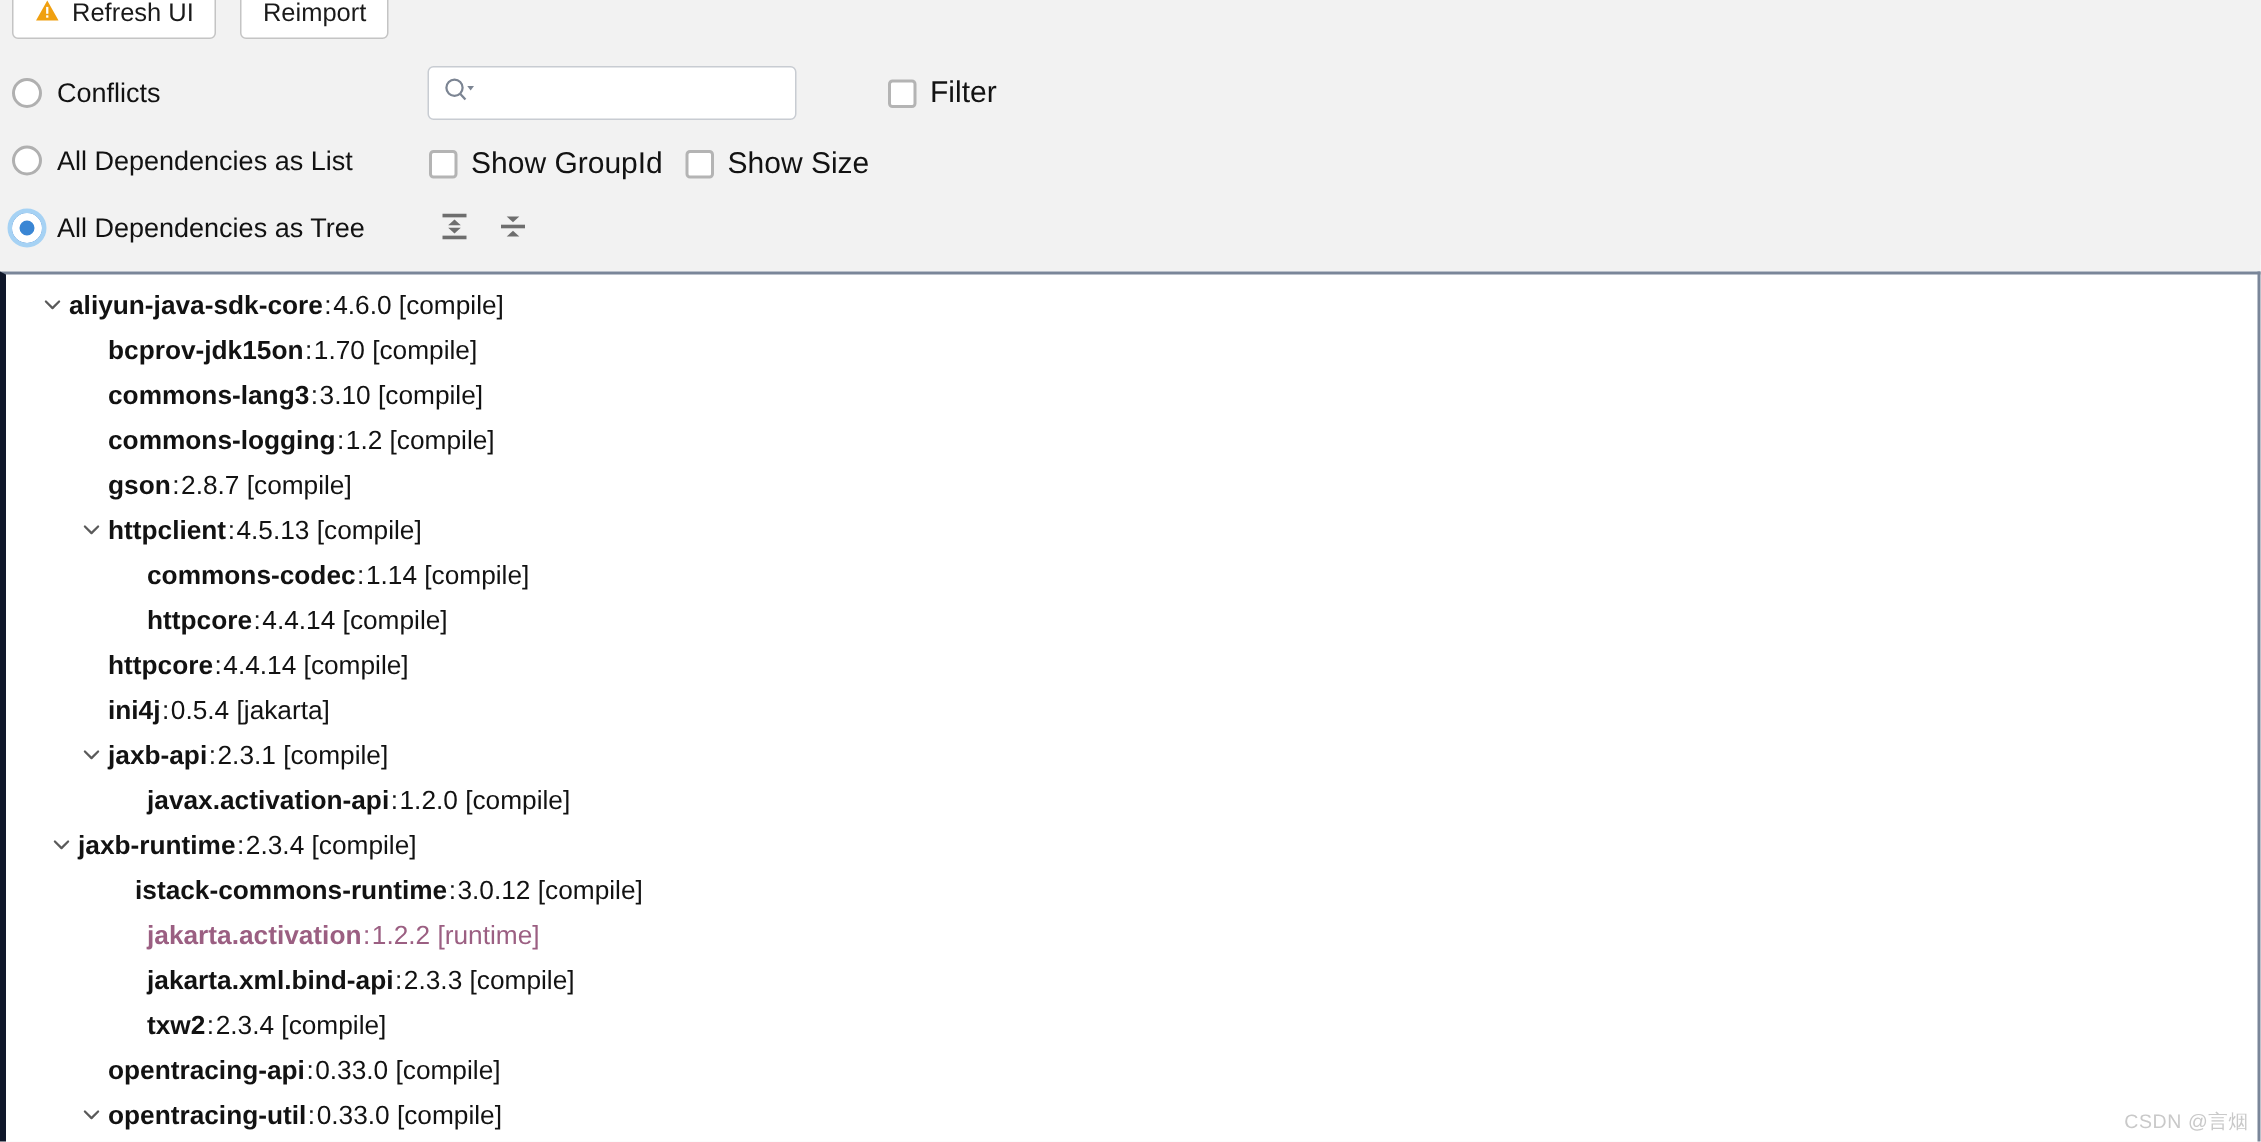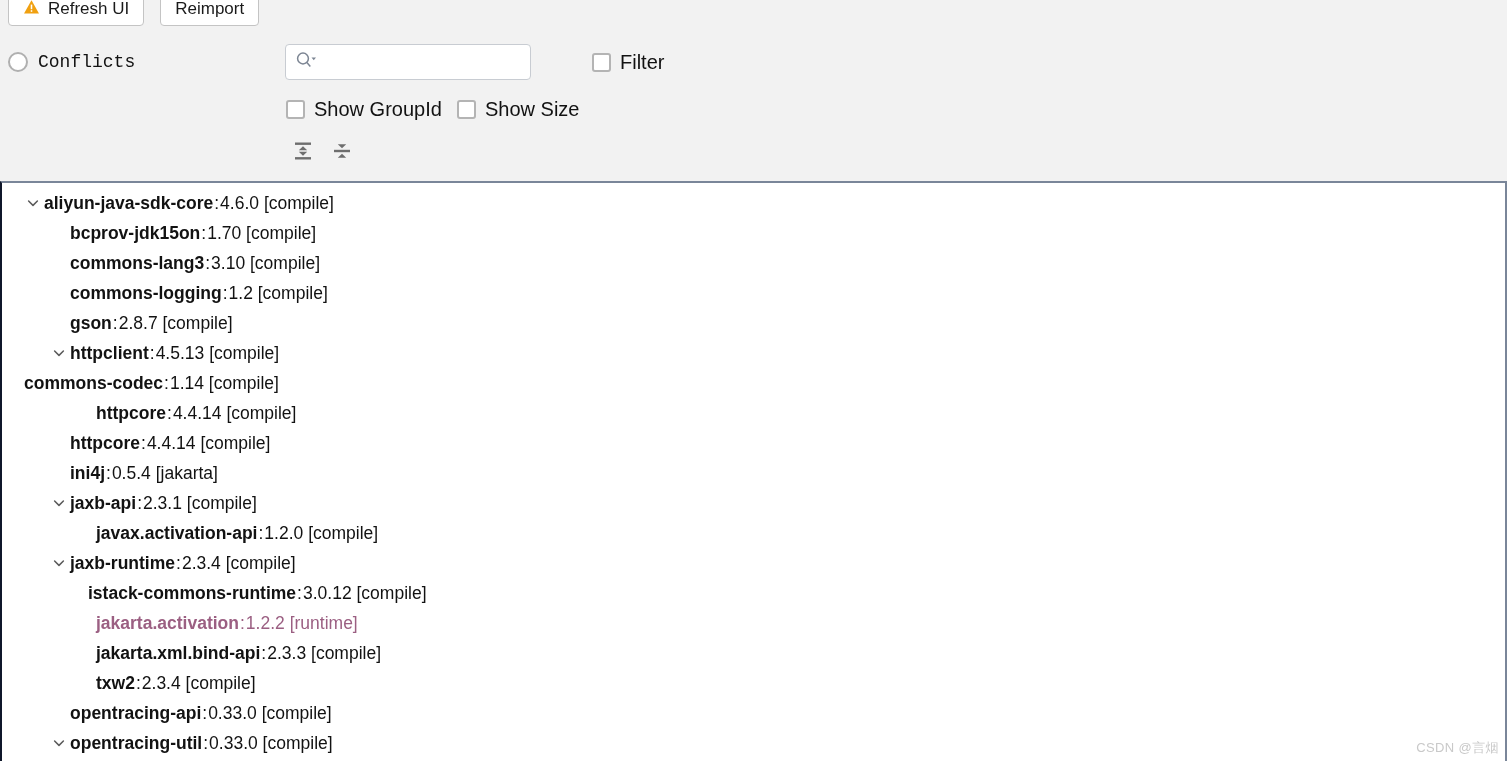--- a/index.html
+++ b/index.html
@@ -90,21 +90,20 @@
     width: 20px; height: 20px;
     border-radius: 50%;
     background: #3a86d4;
     box-shadow: inset 0 0 0 5px #ffffff, inset 0 0 0 7px #3a86d4;
   }
   .radio-label {
     margin-left: 10px;
     font-size: 18px;
     color: #121212;
     white-space: nowrap;
-    font-family: Liberation Mono, monospace;
   }
 
   
   .cbox-row {
     position: absolute;
     display: flex;
     align-items: center;
     height: 24px;
   }
   #cb-filter      { left: 592px; top: 50px; }
@@ -164,21 +163,21 @@
 
   
   #tree-panel {
     position: absolute;
     left: 0;
     top: 181px;
     width: 1507px;
     height: 580px;
     background: #ffffff;
     border-top: 2px solid #7a8699;
-    border-left: 2px solid #0f172a;
+    border-left: 4px solid #0f172a;
     border-right: 2px solid #7a8699;
     box-sizing: border-box;
     overflow: hidden;
   }
   #tree-inner {
     position: relative;
     padding-top: 5px;
   }
   .tree-row {
     height: 30px;
@@ -240,21 +239,29 @@
     <button class="tbtn">
       <span>Reimport</span>
     </button>
   </div>
 
   <div class="radio-row" id="radio-conflicts">
     <span class="radio-mark"></span>
     <span class="radio-label">Conflicts</span>
   </div>
 
-
+  <div class="radio-row" id="radio-list">
+    <span class="radio-mark"></span>
+    <span class="radio-label">All Dependencies as List</span>
+  </div>
+
+  <div class="radio-row" id="radio-tree">
+    <span class="radio-mark checked"></span>
+    <span class="radio-label">All Dependencies as Tree</span>
+  </div>
 
   <div id="search-box">
     <span>
       <svg width="22" height="18" viewBox="0 0 22 18">
         <circle cx="8" cy="7.5" r="5.4" fill="none" stroke="#7c8593" stroke-width="1.5"></circle>
         <line x1="11.9" y1="11.6" x2="15.3" y2="15.4" stroke="#7c8593" stroke-width="1.5"></line>
         <path d="M16.5 6.4 L21 6.4 L18.75 9.3 Z" fill="#7c8593"></path>
       </svg>
     </span>
     <input id="search-input" type="text" value="" placeholder="" style="">
@@ -349,21 +356,21 @@
           <svg width="14" height="14" viewBox="0 0 14 14">
             <path d="M2.6 5 L7 9.4 L11.4 5" fill="none" stroke="#5a5a5a" stroke-width="1.5" stroke-linecap="round" stroke-linejoin="round"></path>
           </svg>
         </span>
         <span class="row-text">
           <span class="artifact">httpclient</span>
           <span class="sep-colon"> : </span>
           <span class="ver-scope">4.5.13 [compile]</span>
         </span>
       </div>
-      <div class="tree-row" style="">
+      <div class="tree-row" style="padding-left: 72px;">
         <span class="twisty"></span>
         <span class="row-text">
           <span class="artifact">commons-codec</span>
           <span class="sep-colon"> : </span>
           <span class="ver-scope">1.14 [compile]</span>
         </span>
       </div>
       <div class="tree-row" style="padding-left: 72px;">
         <span class="twisty"></span>
         <span class="row-text">
@@ -401,21 +408,21 @@
         </span>
       </div>
       <div class="tree-row" style="padding-left: 72px;">
         <span class="twisty"></span>
         <span class="row-text">
           <span class="artifact">javax.activation-api</span>
           <span class="sep-colon"> : </span>
           <span class="ver-scope">1.2.0 [compile]</span>
         </span>
       </div>
-      <div class="tree-row" style="padding-left: 46px;">
+      <div class="tree-row" style="padding-left: 26px;">
         <span class="twisty">
           <svg width="14" height="14" viewBox="0 0 14 14">
             <path d="M2.6 5 L7 9.4 L11.4 5" fill="none" stroke="#5a5a5a" stroke-width="1.5" stroke-linecap="round" stroke-linejoin="round"></path>
           </svg>
         </span>
         <span class="row-text">
           <span class="artifact">jaxb-runtime</span>
           <span class="sep-colon"> : </span>
           <span class="ver-scope">2.3.4 [compile]</span>
         </span>

